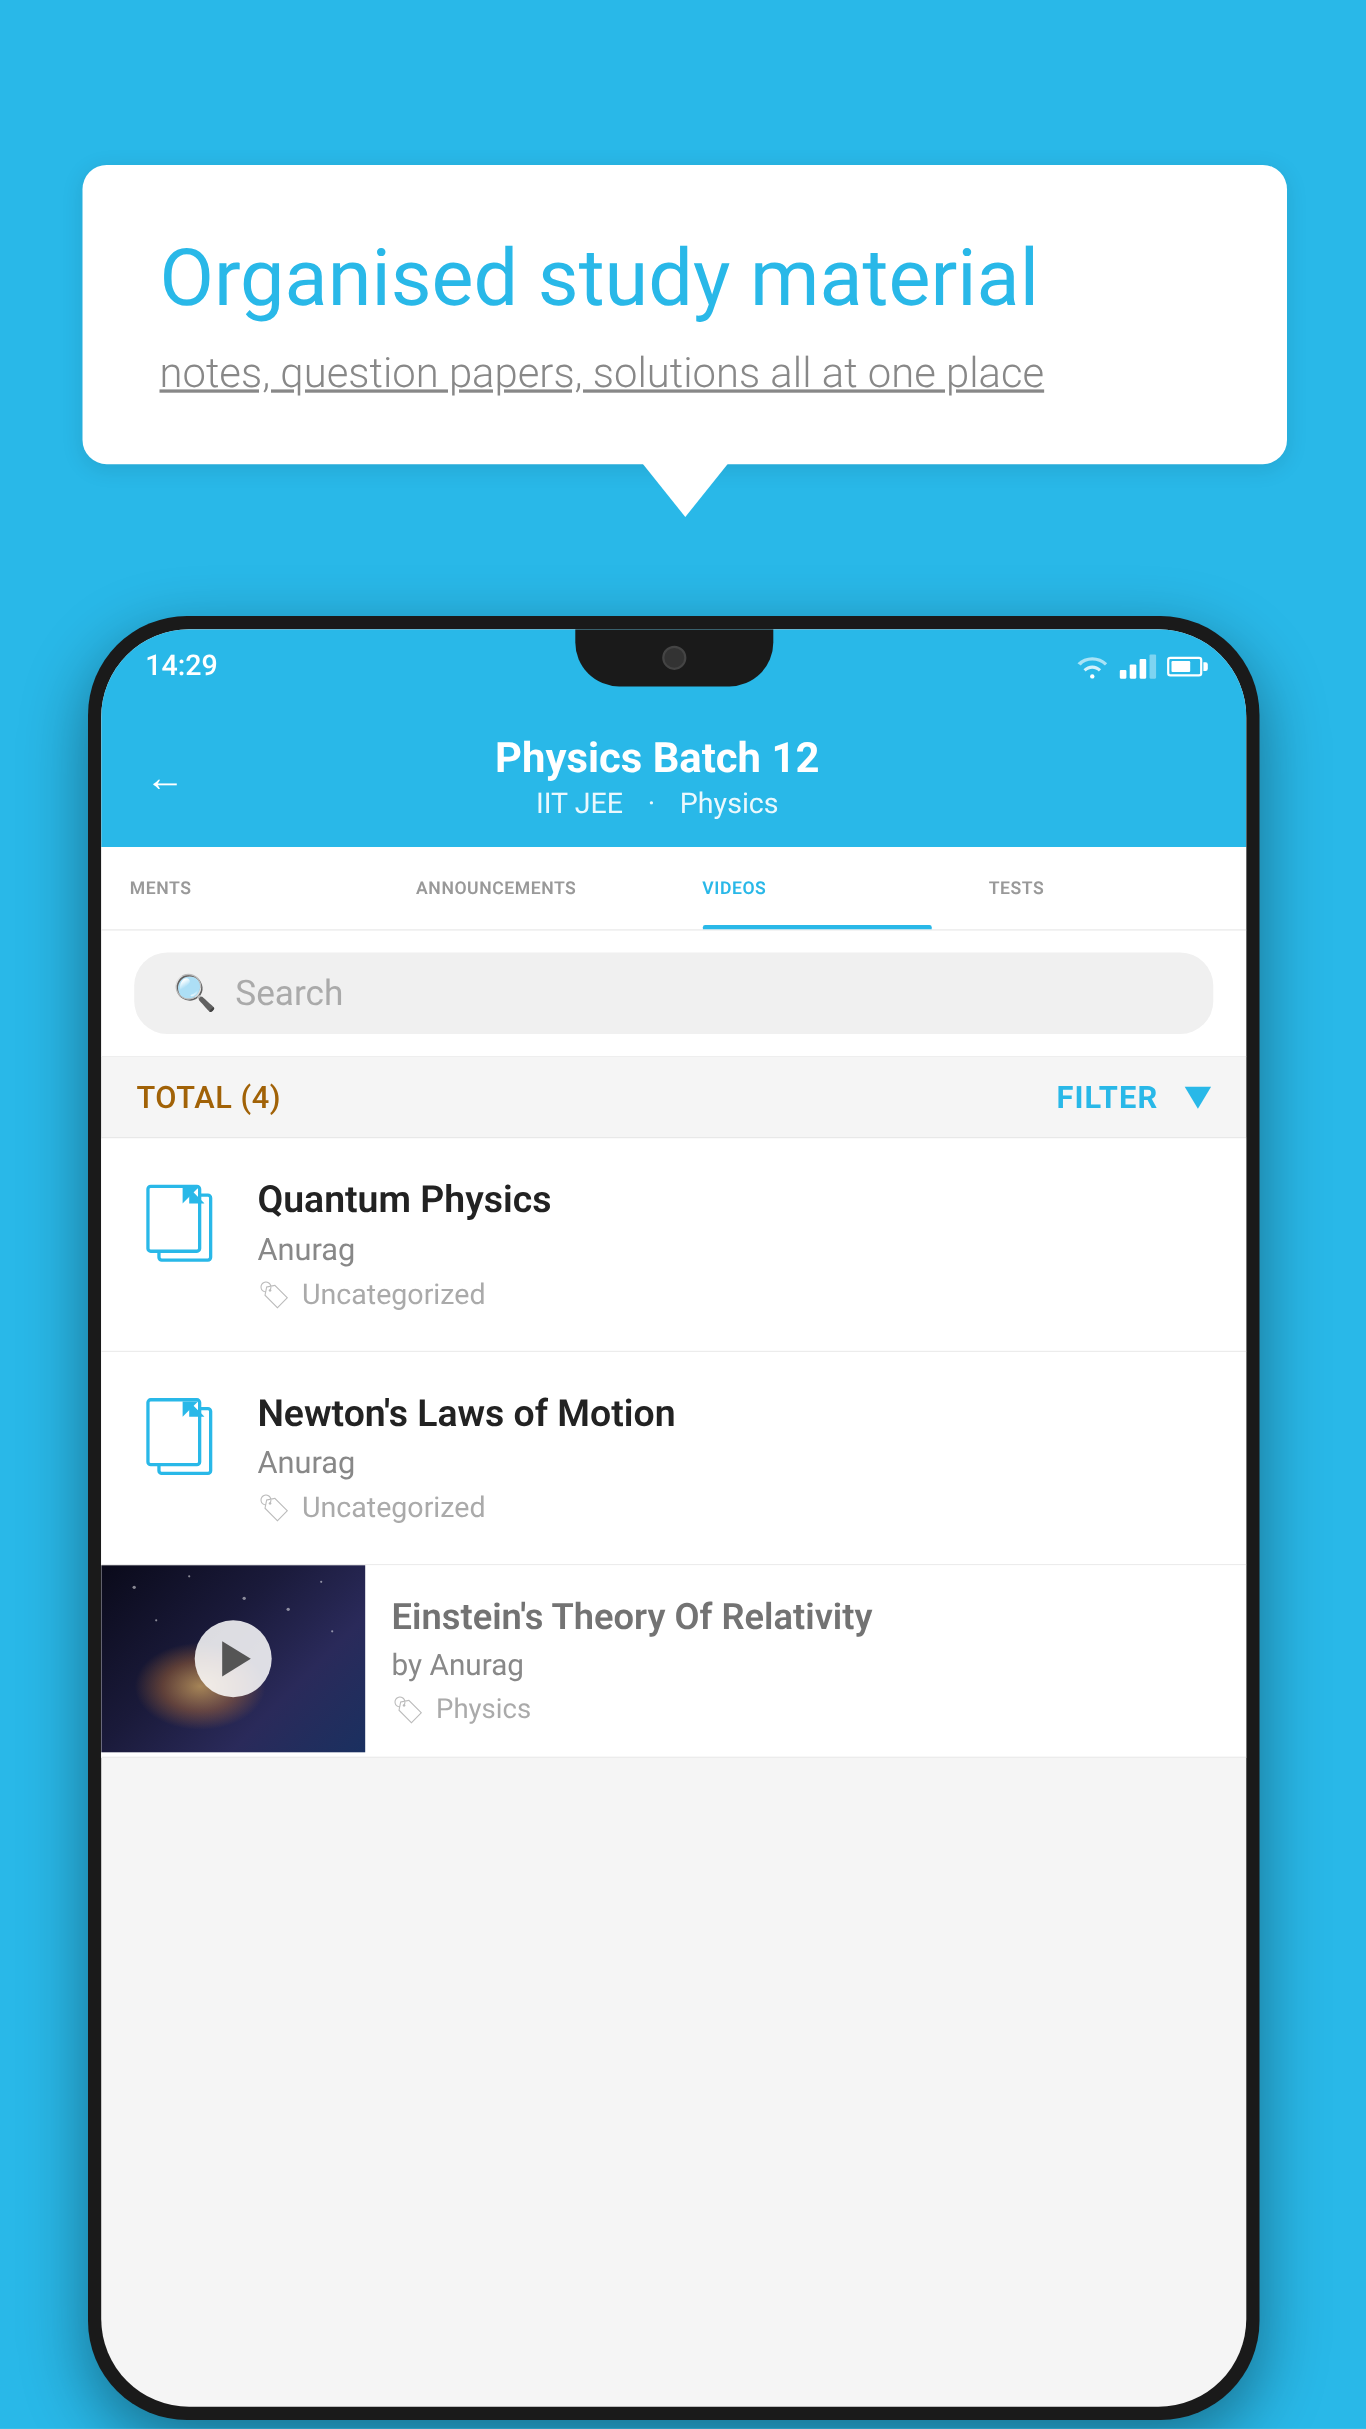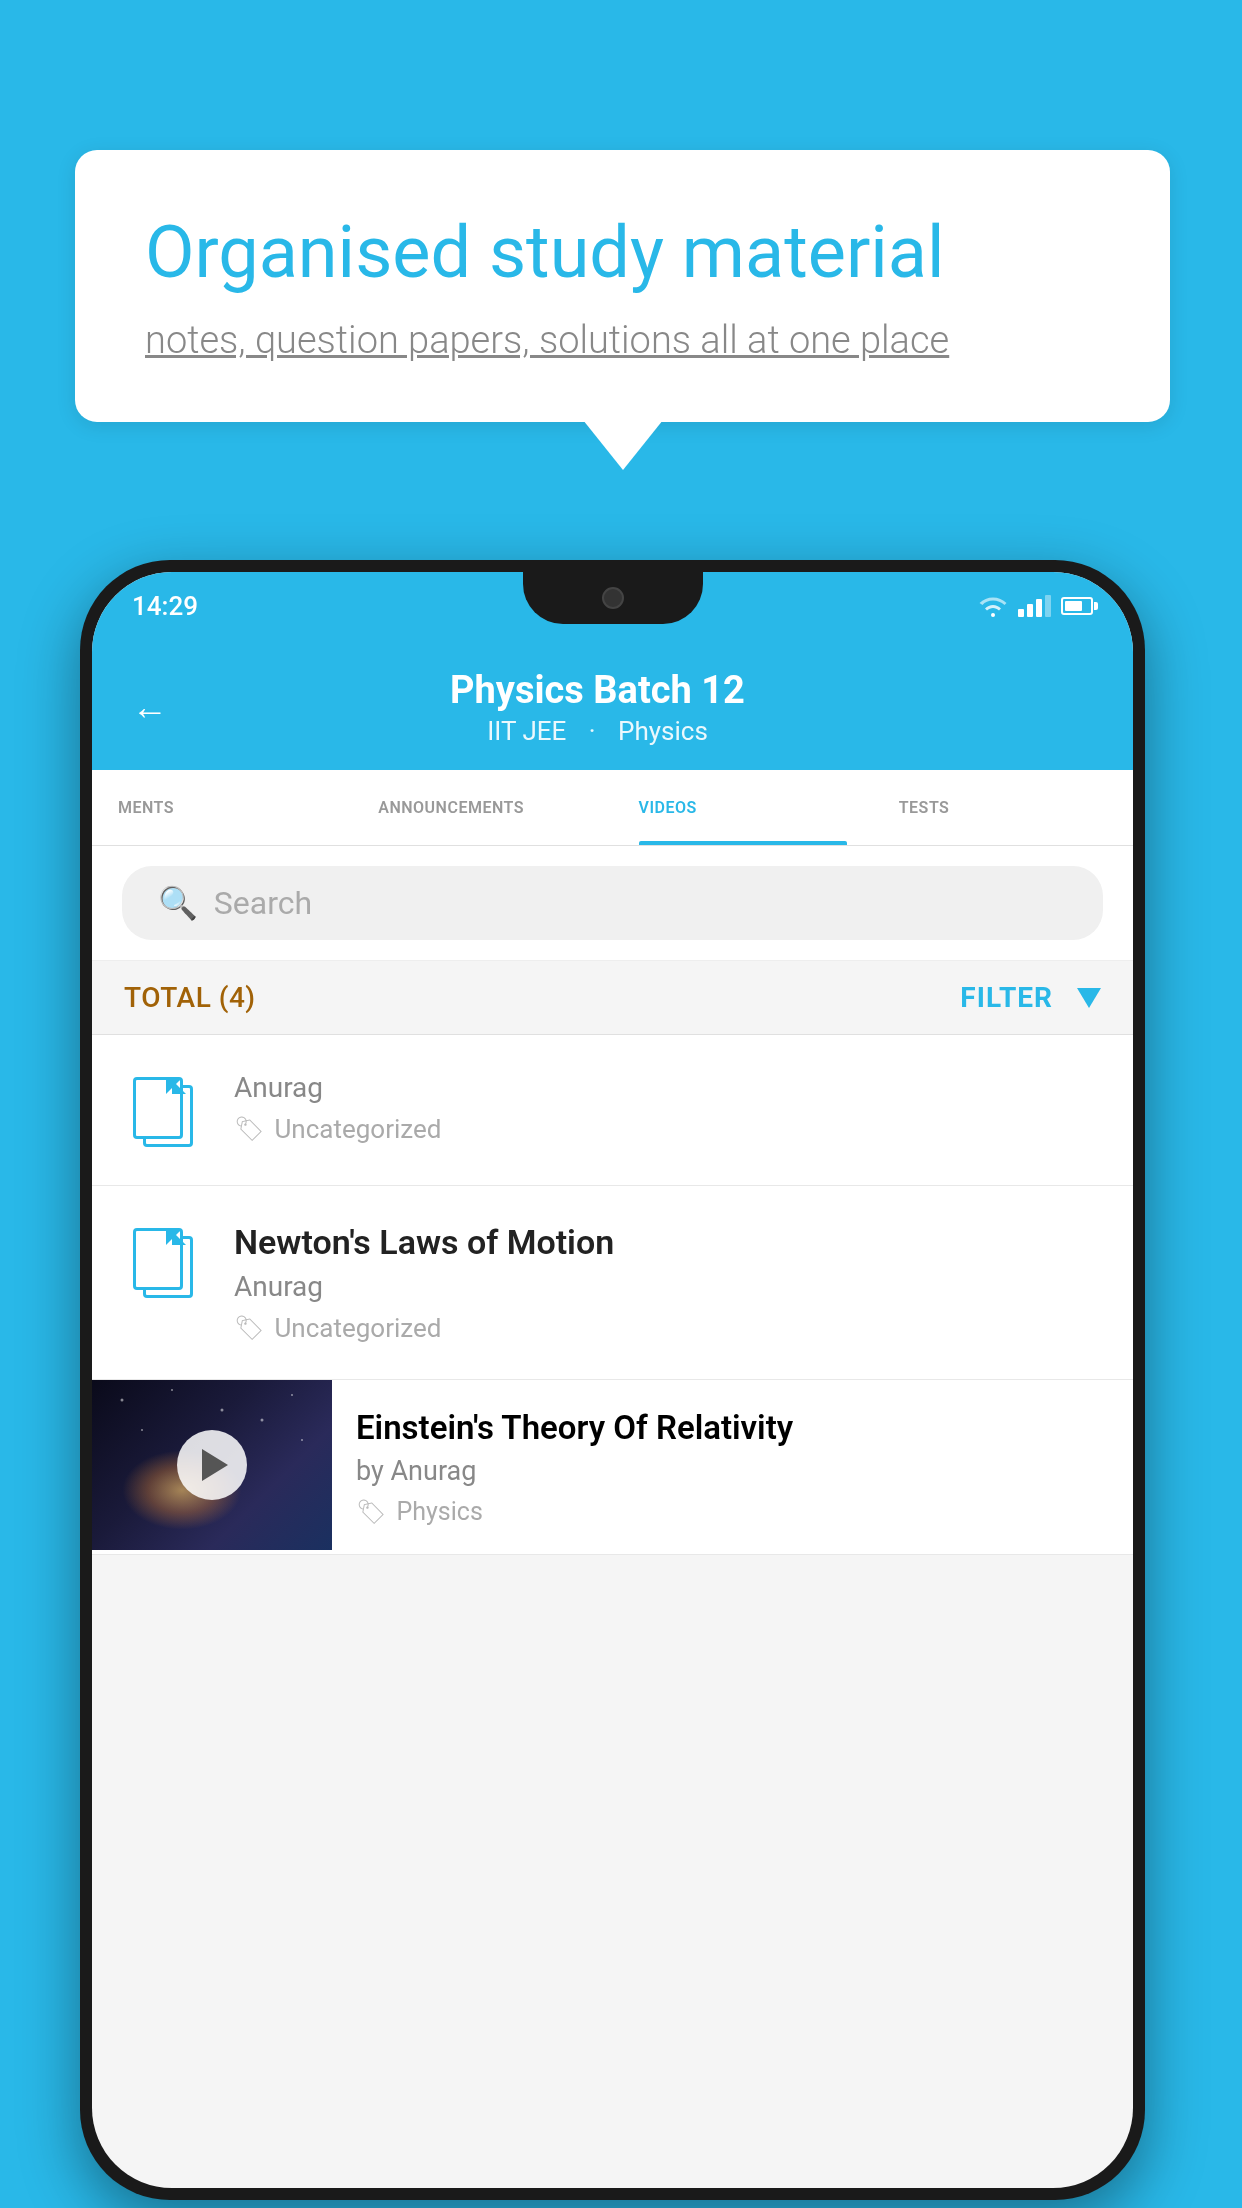--- a/index.html
+++ b/index.html
@@ -446,21 +446,21 @@
       border-left: 26px solid #555;
       margin-left: 6px;
     }
 
     .thumb-content {
       flex: 1;
       padding: 28px 24px;
     }
 
     .thumb-title {
-      color: #000000;
+      color: #737373;
       font-size: 33px;
       font-weight: 600;
       margin-bottom: 8px;
     }
 
     .thumb-author {
       color: #888;
       font-size: 27px;
       margin-bottom: 10px;
     }
@@ -564,20 +564,21 @@
           <div class="file-icon">
             <div class="file-page file-page-back" style="background:white; border:3px solid #29b8e8; border-radius:4px;"></div>
             <div class="file-page file-page-front" style="background:white; border:3px solid #29b8e8; border-radius:4px; position:absolute; top:0; left:0; width:50px; height:62px;">
               <svg width="50" height="62" viewBox="0 0 50 62" style="position:absolute;top:0;left:0;" fill="none">
                 <path d="M36 0 L50 14 L36 14 Z" fill="#29b8e8"></path>
               </svg>
             </div>
           </div>
         </div>
         <div class="item-content">
+          <div class="item-title">Quantum Physics</div>
           <div class="item-author">Anurag</div>
           <div class="item-tag">
             <span class="tag-icon">🏷</span>
             <span>Uncategorized</span>
           </div>
         </div>
       </div>
 
       <div class="list-item">
         <div class="file-icon-wrapper">

